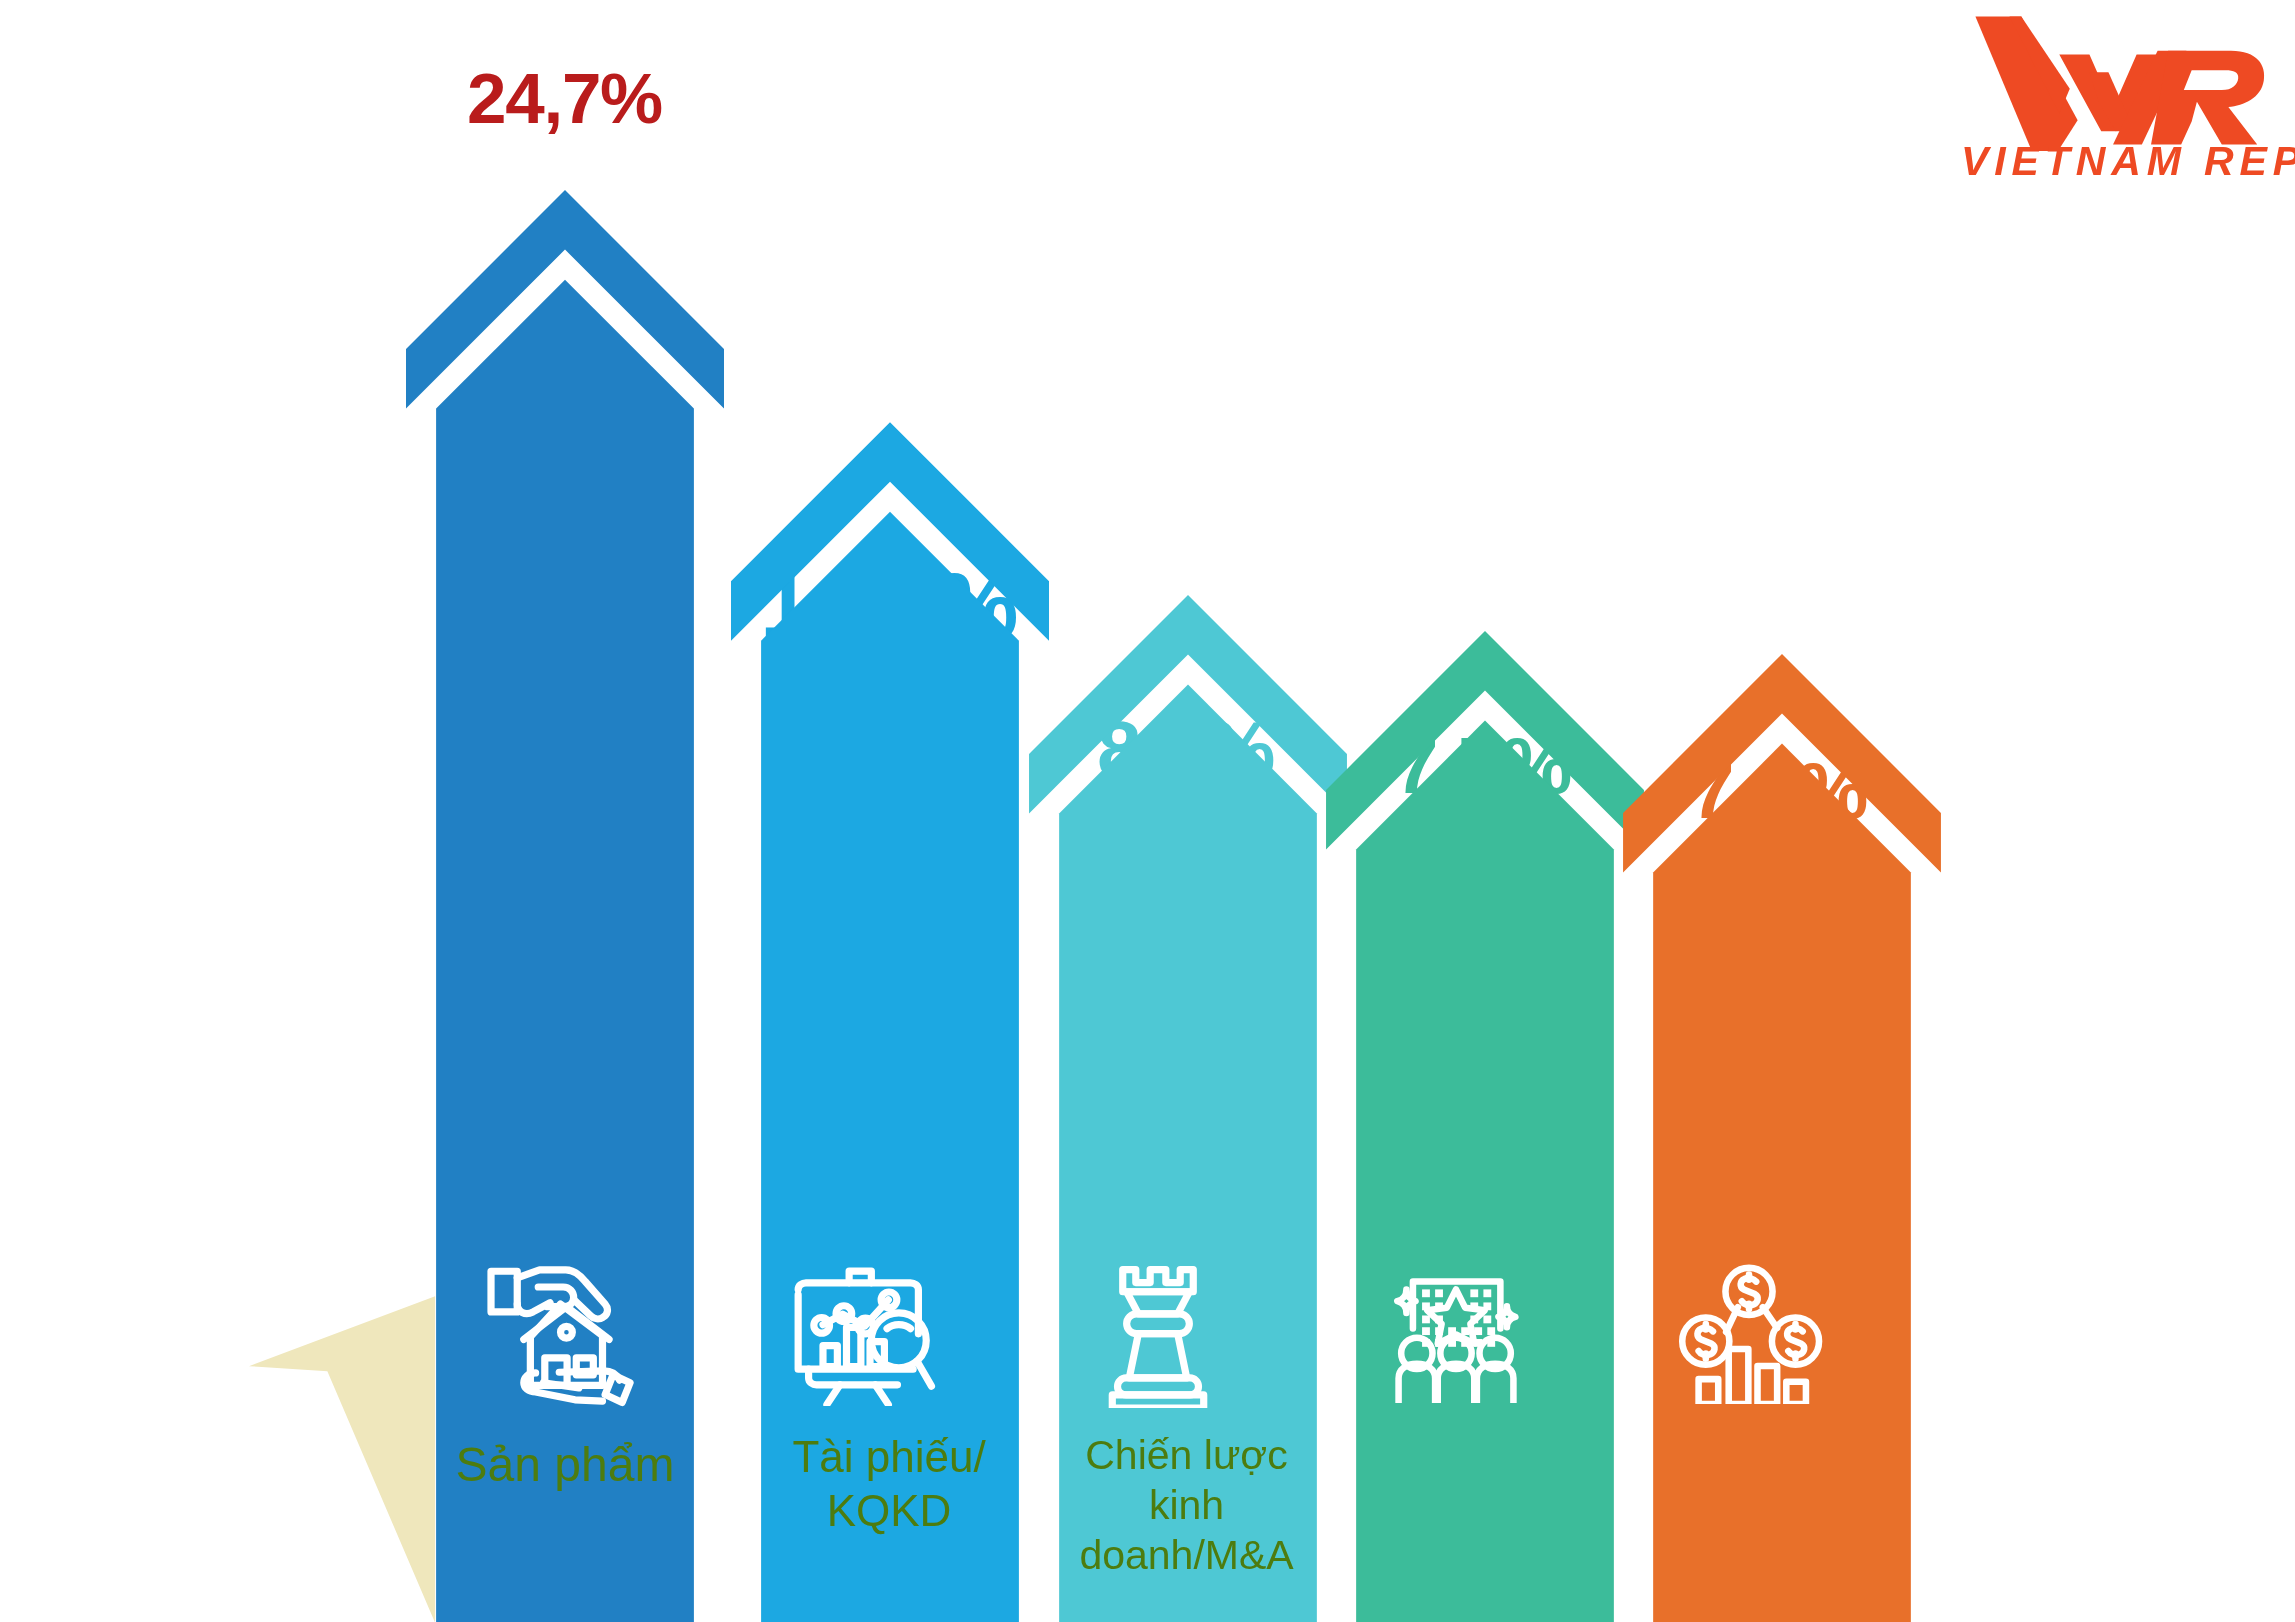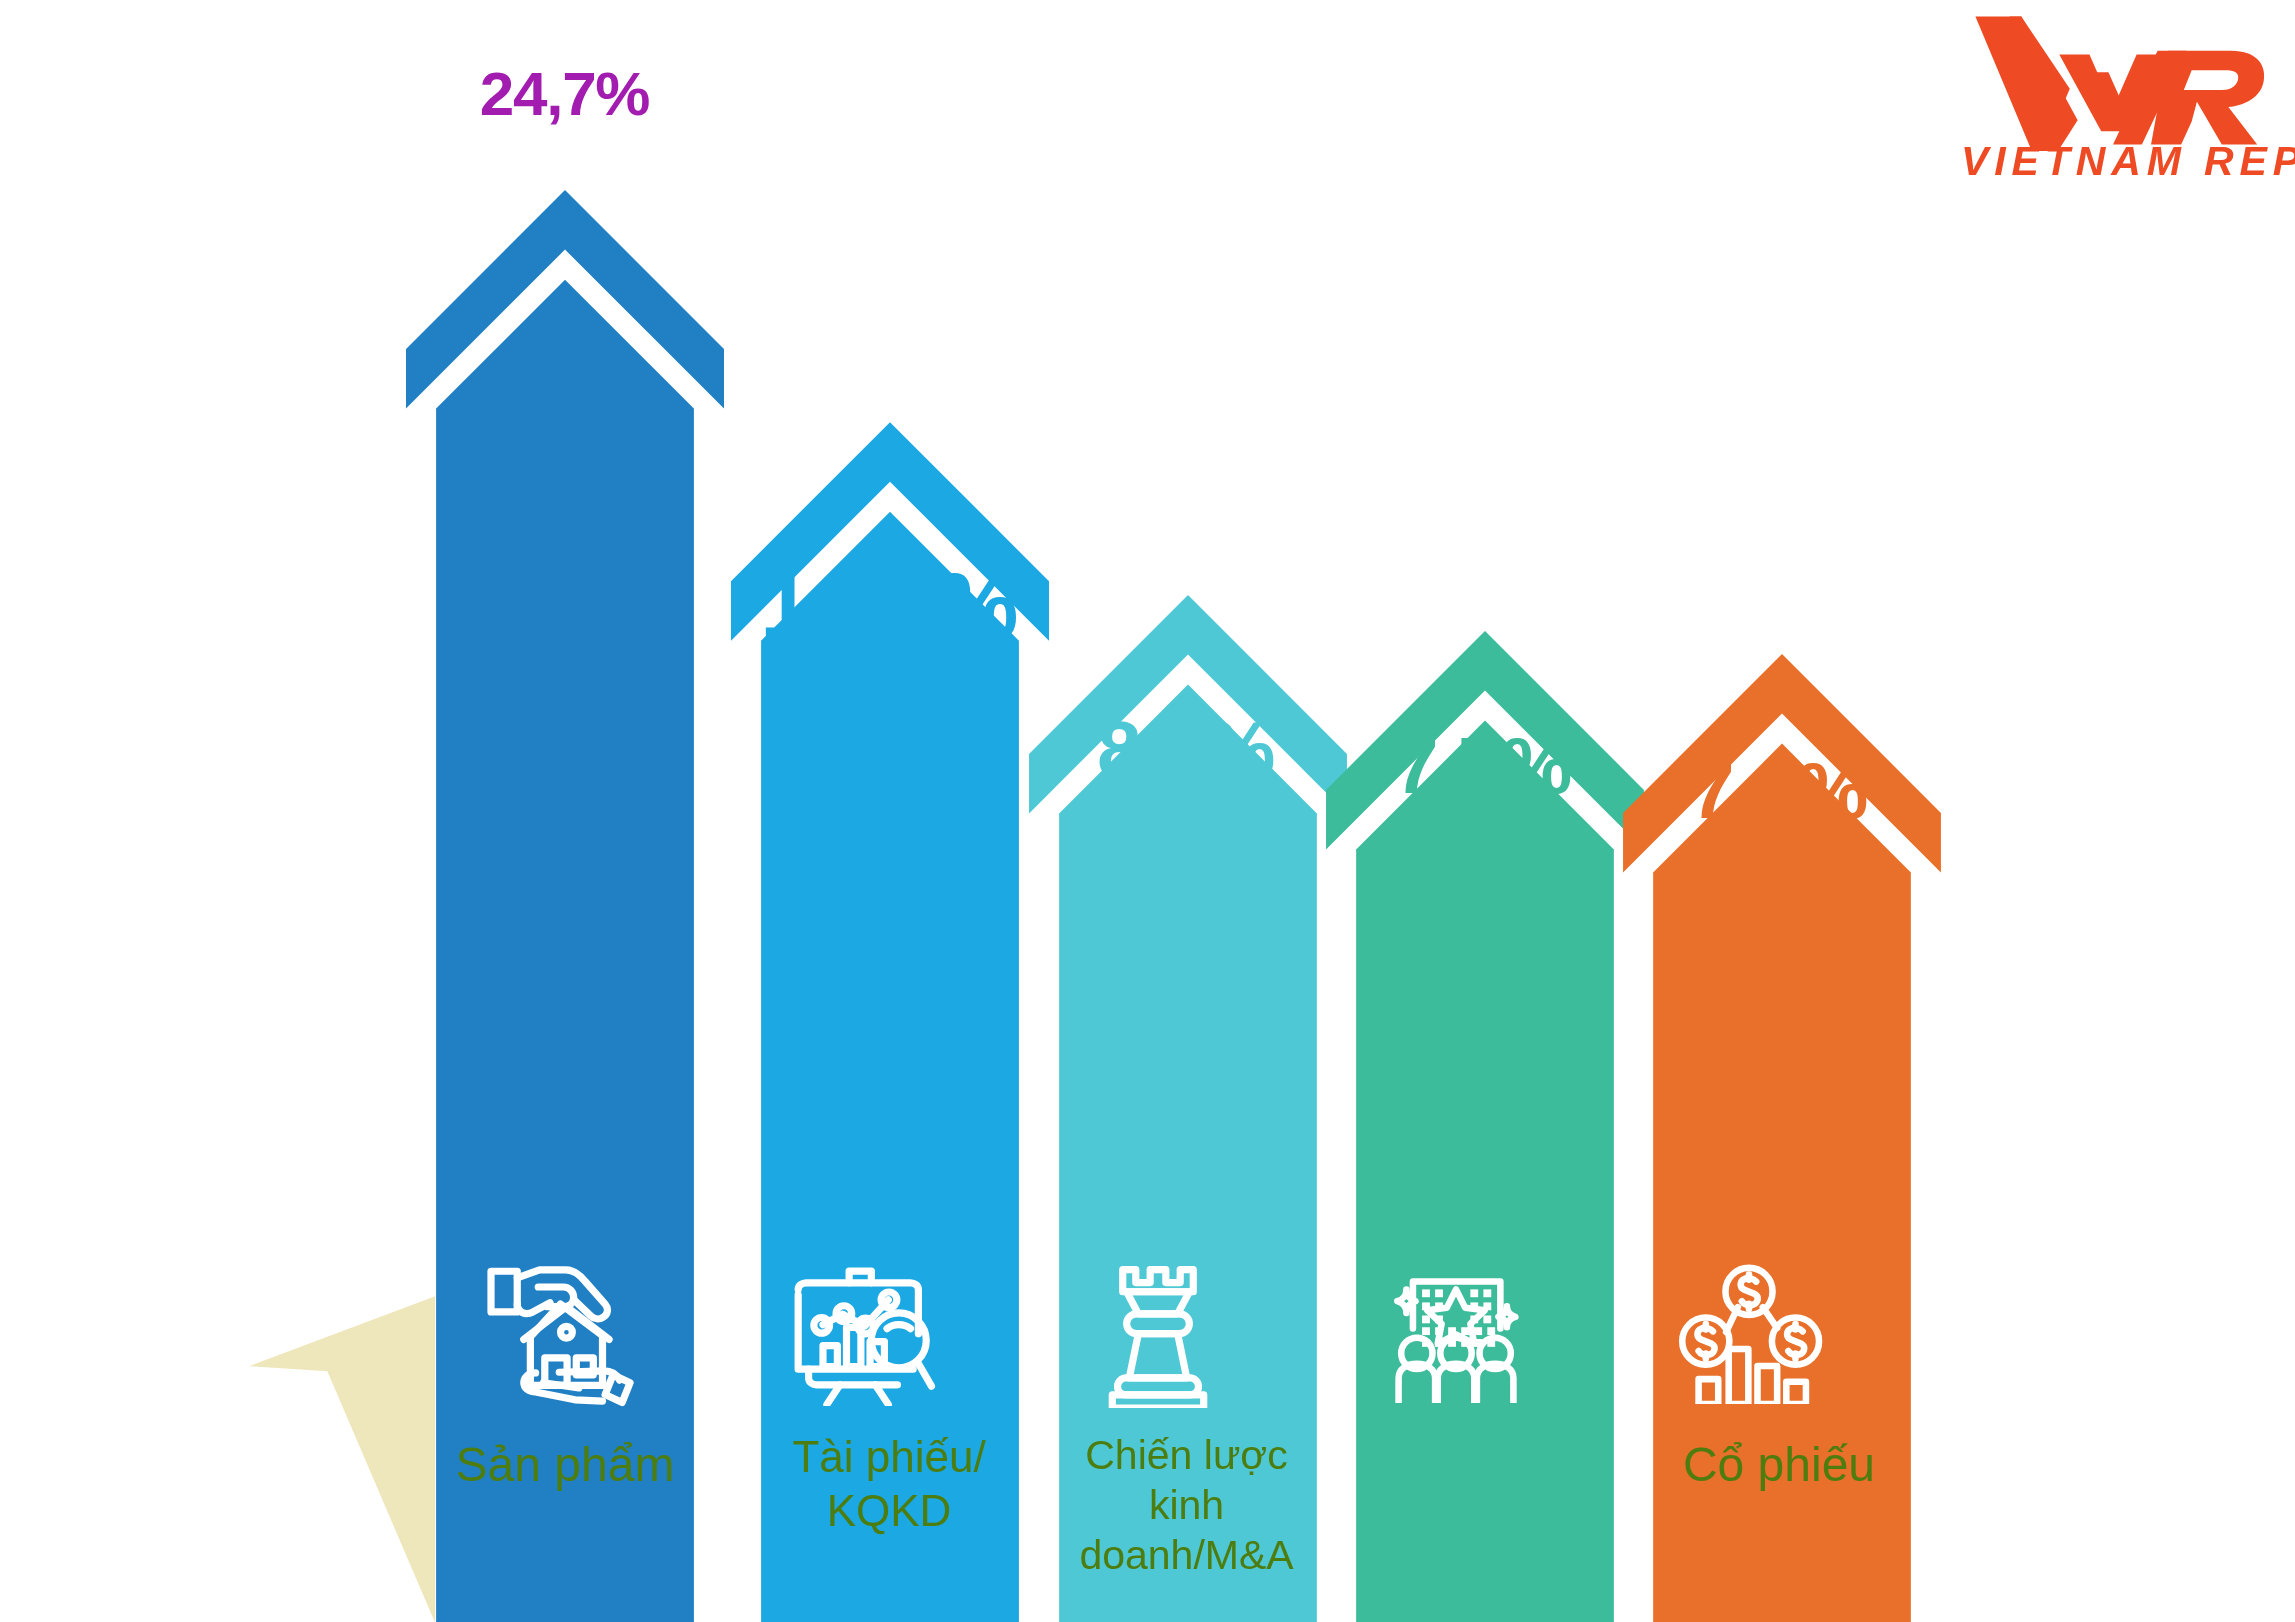--- a/index.html
+++ b/index.html
@@ -68,21 +68,21 @@
       <polygon points="196,95 225,95 262,178 236,185 210,140" fill="#EE4A23"></polygon>
 
       <polygon points="300,62 344,62 276,205 232,205" fill="#EE4A23"></polygon>
 
       <path d="M316,62 L412,62 C452,62 466,84 462,108 C458,134 432,146 408,148 L452,205 L398,205 L360,140 L352,170 L336,205 L290,205 L316,62 Z
                M352,92 L340,122 L398,122 C414,122 422,114 423,104 C424,95 416,92 404,92 Z" fill="#EE4A23"></path>
     </svg>
     <div class="logo-sub">VIETNAM REPORT</div>
   </div>
 
-  <div class="value-label" style="left:435px;top:63px;width:259px;font-size:62px;color:#a21caf;">24,7%</div>
+  <div class="value-label" style="left:435px;top:63px;width:259px;font-size:71px;color:#b91c1c;">24,7%</div>
 
   <svg class="icon-box" style="left:406px;top:190px;width:318px;height:1433px;" viewBox="0 0 486 2190">
 
     <polygon points="243,0 486,243 486,334 243,91 0,334 0,243" fill="#2180C4"></polygon>
 
     <polygon points="243,137 440,334 440,2190 46,2190 46,334" fill="#2180C4"></polygon>
   </svg>
 
   <div class="icon-box" style="left:487px;top:1266px;width:151px;height:141px;">
     <svg viewBox="0 0 230 215">
@@ -265,16 +265,15 @@
           <path d="M184,143 L184,151"></path>
 
         <rect x="36" y="182" width="30" height="38"></rect>
         <rect x="82" y="136" width="30" height="84"></rect>
         <rect x="126" y="162" width="30" height="58"></rect>
         <rect x="170" y="186" width="30" height="34"></rect>
       </g>
     </svg>
   </div>
 
-  <div class="cat-label" style="left:1650px;top:1436px;width:258px;font-size:48px;">Cổ phiếu</div>
 
 </div>
 
 
 </body></html>

